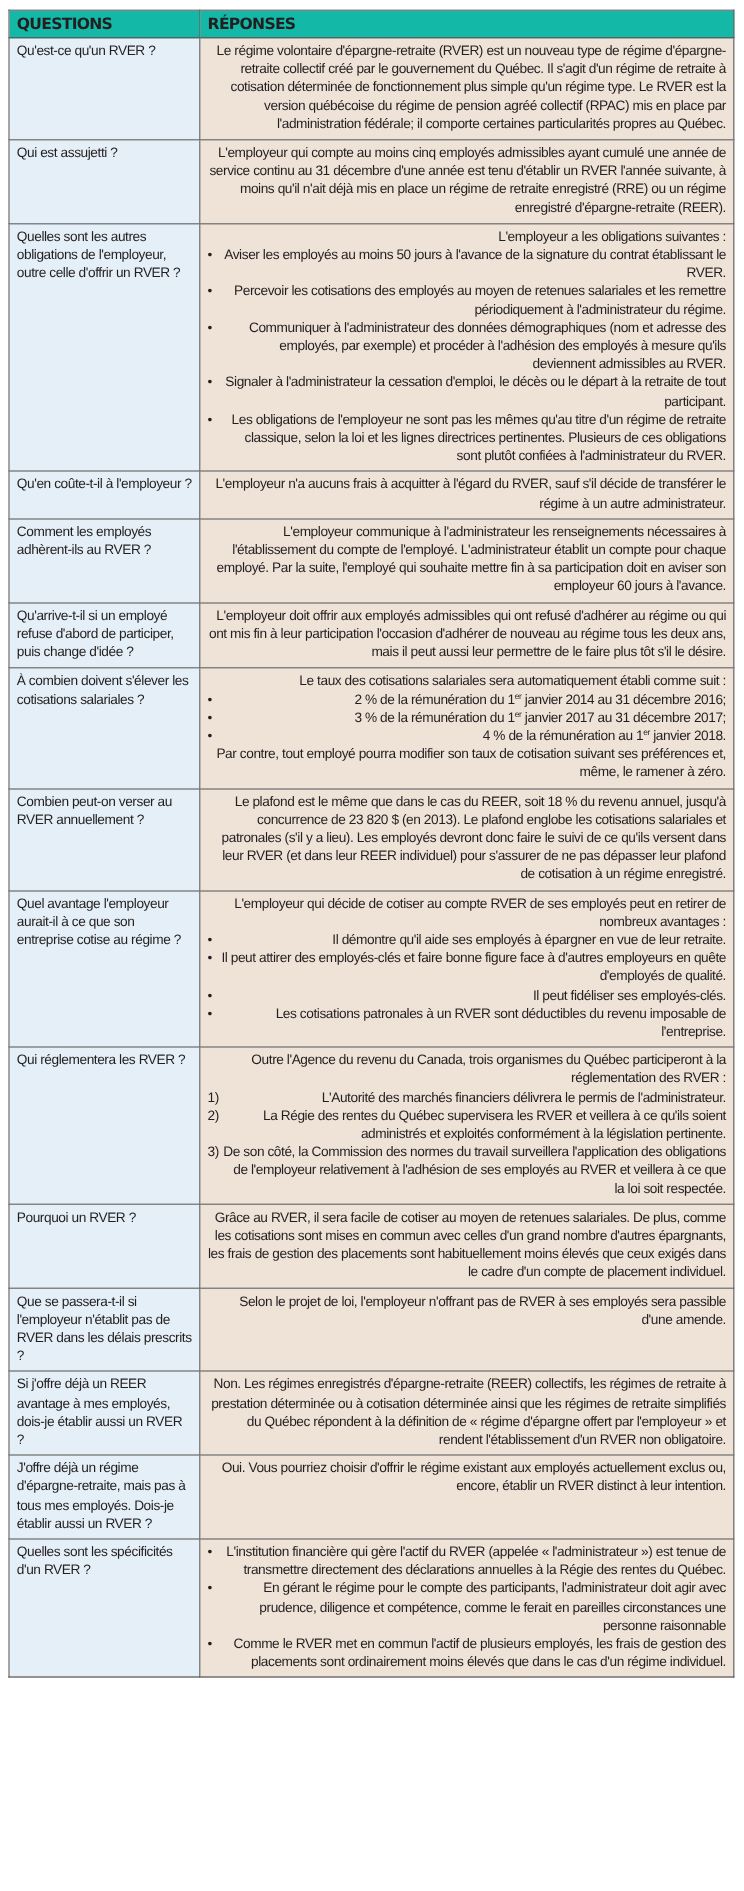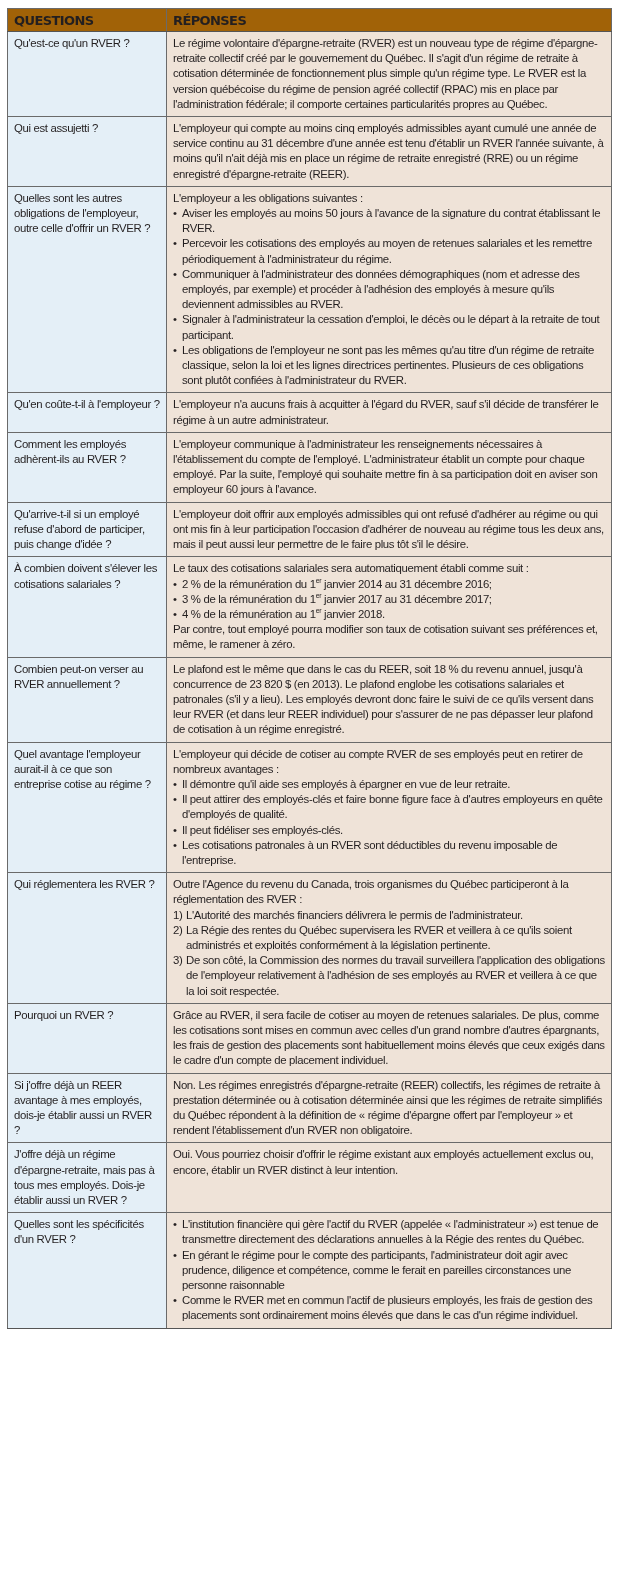--- a/index.html
+++ b/index.html
@@ -6,33 +6,33 @@
   body { width:620px; height:1576px; position:relative; overflow:hidden; }
   .tbl {
     position:absolute; left:7px; top:8px; width:604px;
     border-collapse:collapse; table-layout:fixed;
     font-family:"Liberation Sans", sans-serif;
     color:#231f20;
   }
   .tbl col.q { width:159px; }
   .tbl col.a { width:445px; }
   .tbl th {
-    background:#a16207; text-align:left;
+    background:#14b8a6; text-align:left;
     font-family:"DejaVu Sans", sans-serif; font-weight:bold;
     font-size:13px; letter-spacing:-0.6px;
     padding:3px 6px 3px 6px; height:16px;
     border:1px solid #6a6a6a; border-bottom:1.5px solid #555;
   }
   .tbl td {
     vertical-align:top; border:1px solid #6a6a6a;
     font-size:11.4px; line-height:15.2px; letter-spacing:-0.35px;
     padding:4px 6px 4px 6px;
   }
   .tbl td.q { background:#e4eff7;margin-left:26px; }
-  .tbl td.a { background:#efe3d8; }
+  .tbl td.a { background:#efe3d8;text-align:right; }
   .tbl td .cond { display:block; }
   ul.b { margin:0; padding:0; list-style:none; }
   ul.b li { position:relative; padding-left:9px; }
   ul.b li::before { content:"\2022"; position:absolute; left:0; top:0; }
   ol.n { margin:0; padding:0; list-style:none; }
   ol.n li { position:relative; padding-left:13px; }
   ol.n li .num { position:absolute; left:0; top:0; }
   sup { font-size:7px; line-height:0; vertical-align:super; }
   .tbl tr.outer-bottom td { border-bottom:1.5px solid #555; }
 </style>
@@ -135,20 +135,26 @@
           </ol>
         </td>
       </tr>
       <tr>
         <td class="q">Pourquoi un RVER ?</td>
         <td class="a">
           <span class="cond">Grâce au RVER, il sera facile de cotiser au moyen de retenues salariales. De plus, comme les cotisations sont mises en commun avec celles d'un grand nombre d'autres épargnants, les frais de gestion des placements sont habituellement moins élevés que ceux exigés dans le cadre d'un compte de placement individuel.</span>
         </td>
       </tr>
       <tr>
+        <td class="q">Que se passera-t-il si l'employeur n'établit pas de RVER dans les délais prescrits ?</td>
+        <td class="a">
+          <span class="cond">Selon le projet de loi, l'employeur n'offrant pas de RVER à ses employés sera passible d'une amende.</span>
+        </td>
+      </tr>
+      <tr>
         <td class="q">Si j'offre déjà un REER avantage à mes employés, dois-je établir aussi un RVER ?</td>
         <td class="a">
           <span class="cond">Non. Les régimes enregistrés d'épargne-retraite (REER) collectifs, les régimes de retraite à prestation déterminée ou à cotisation déterminée ainsi que les régimes de retraite simplifiés du Québec répondent à la définition de « régime d'épargne offert par l'employeur » et rendent l'établissement d'un RVER non obligatoire.</span>
         </td>
       </tr>
       <tr>
         <td class="q">J'offre déjà un régime d'épargne-retraite, mais pas à tous mes employés. Dois-je établir aussi un RVER ?</td>
         <td class="a">
           <span class="cond">Oui. Vous pourriez choisir d'offrir le régime existant aux employés actuellement exclus ou, encore, établir un RVER distinct à leur intention.</span>
         </td>

